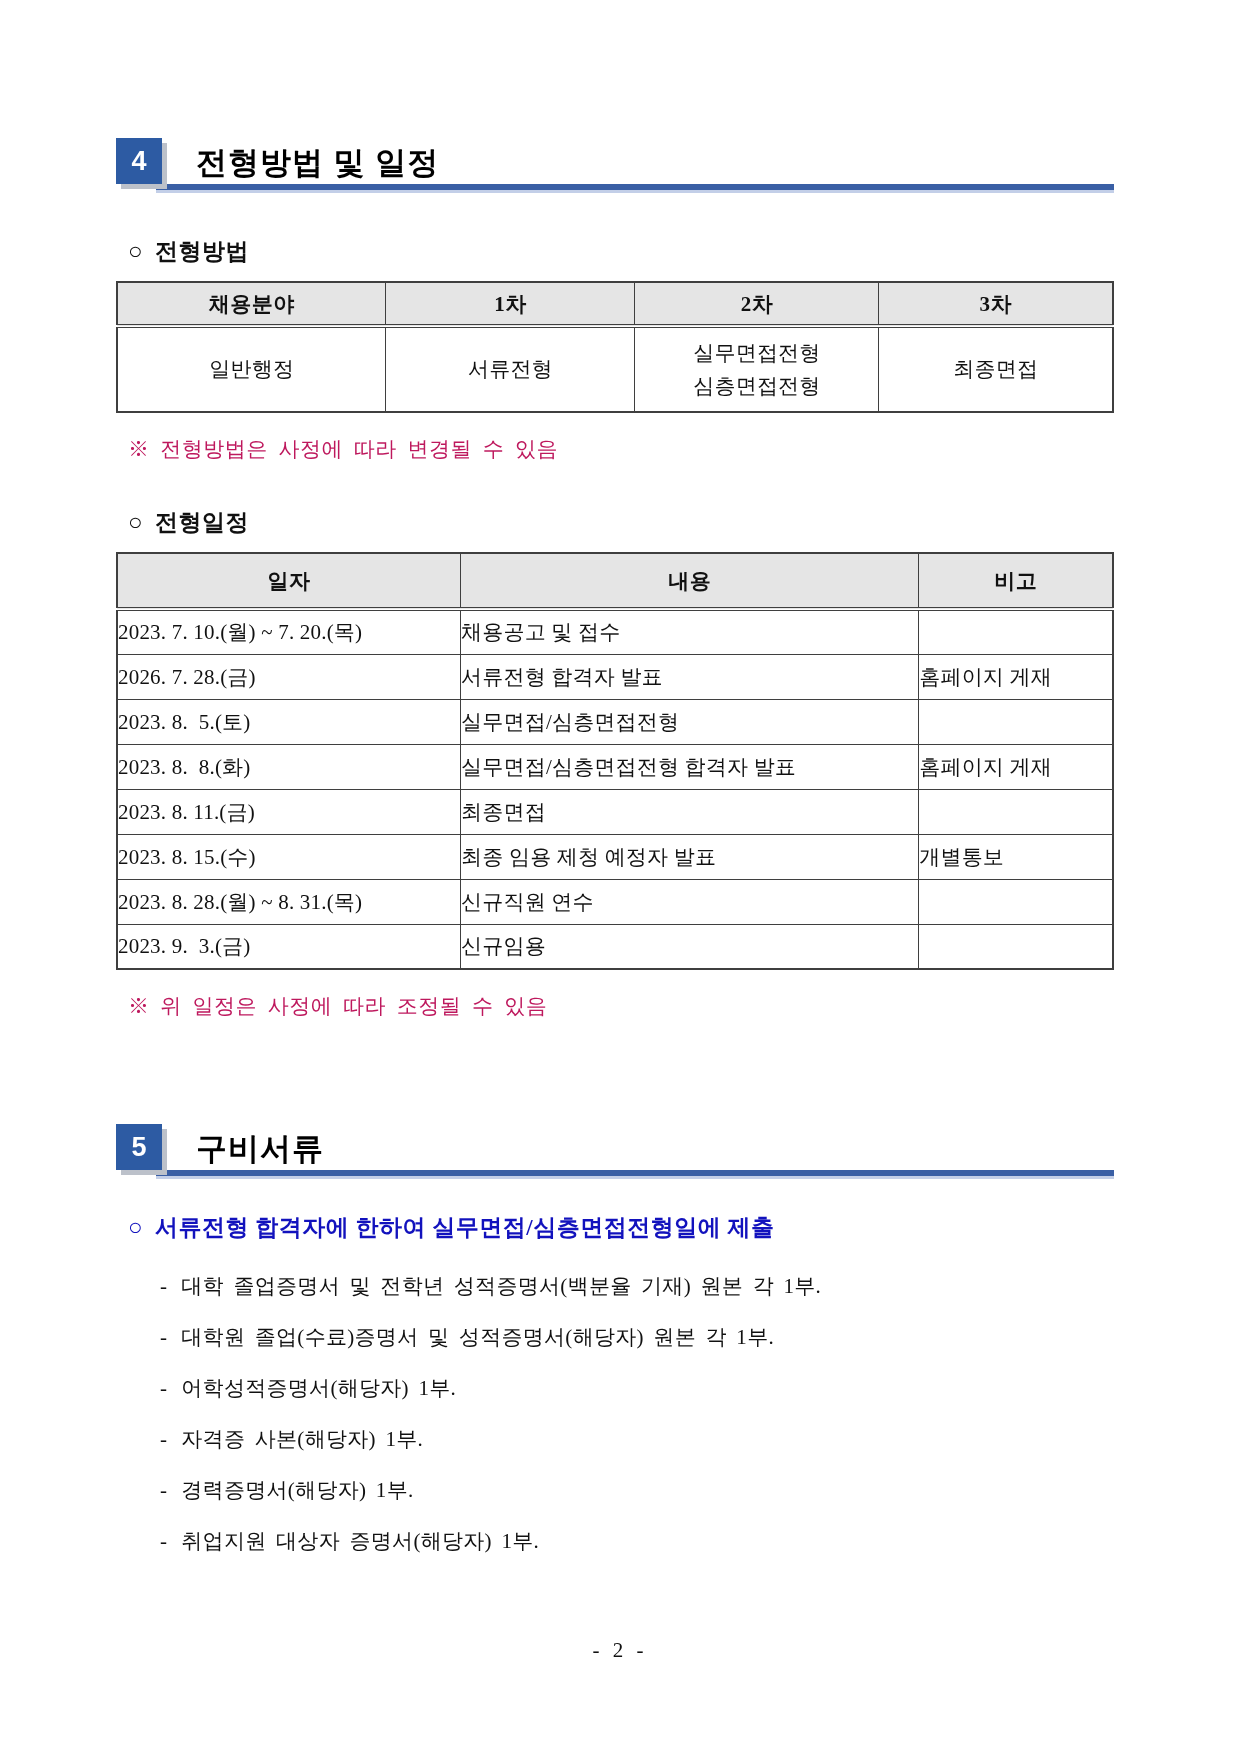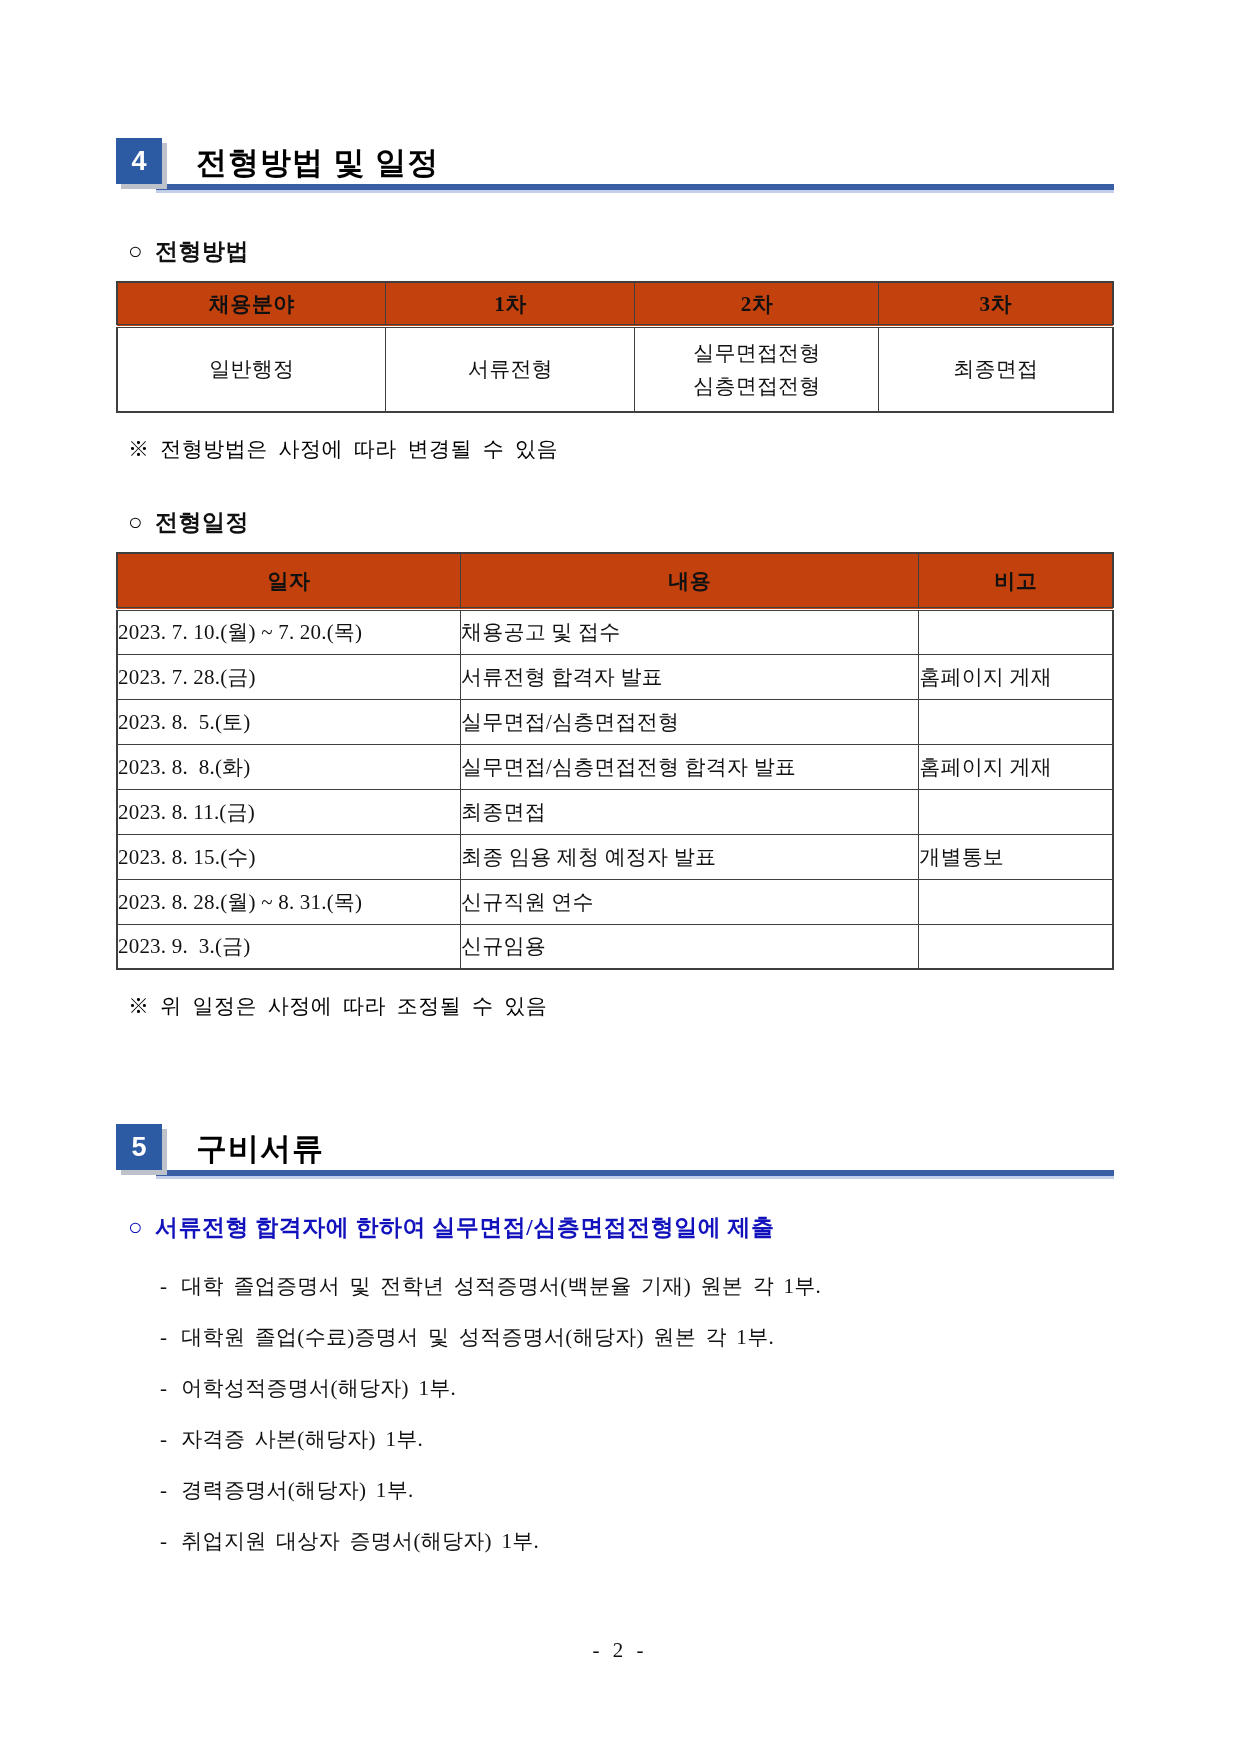--- a/index.html
+++ b/index.html
@@ -77,33 +77,33 @@
   .sub-heading .circle { font-weight: 400; font-size: 24px; }
   .sub-heading.blue { color: #1212bd; }
   .sub-heading.blue .circle { color: #1212bd; }
 
   
   .note {
     margin-left: 12px;
     font-size: 21px;
     letter-spacing: 0.5px;
     word-spacing: 5px;
-    color: #000000;
+    color: #be185d;
   }
 
   
   table {
     width: 100%;
     border-collapse: collapse;
     table-layout: fixed;
   }
   table, th, td { border: 1px solid #3f3f3f; }
   table { border: 2px solid #3f3f3f; }
   th {
-    background: #c2410c;
+    background: #e5e5e5;
     font-size: 21px;
     font-weight: 700;
     letter-spacing: 0.5px;
     border-bottom: 4px double #3f3f3f;
     text-align: center;
   }
   td {
     font-size: 21px;
     letter-spacing: 0.2px;
     vertical-align: middle;
@@ -227,21 +227,21 @@
         <th>비고</th>
       </tr>
     </thead>
     <tbody>
       <tr>
         <td>2023. 7. 10.(월) ~ 7. 20.(목)</td>
         <td>채용공고 및 접수</td>
         <td></td>
       </tr>
       <tr>
-        <td>2023. 7. 28.(금)</td>
+        <td>2026. 7. 28.(금)</td>
         <td>서류전형 합격자 발표</td>
         <td>홈페이지 게재</td>
       </tr>
       <tr>
         <td>2023. 8.  5.(토)</td>
         <td>실무면접/심층면접전형</td>
         <td></td>
       </tr>
       <tr>
         <td>2023. 8.  8.(화)</td>

